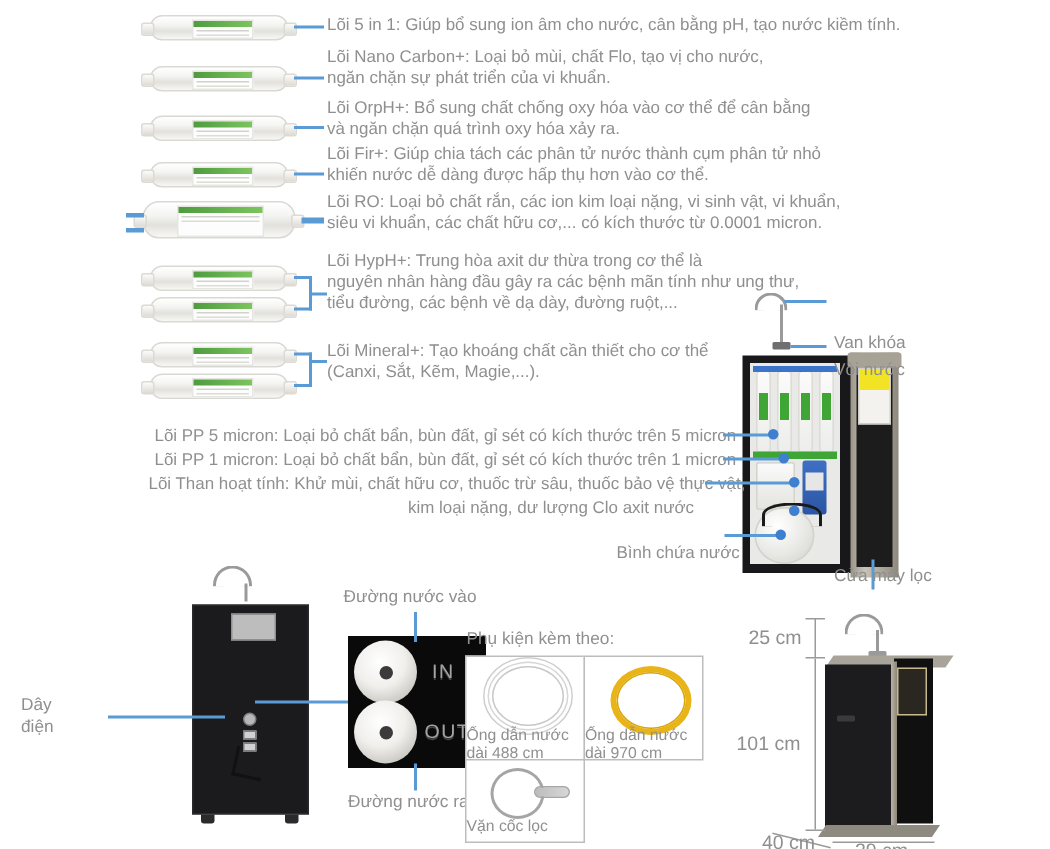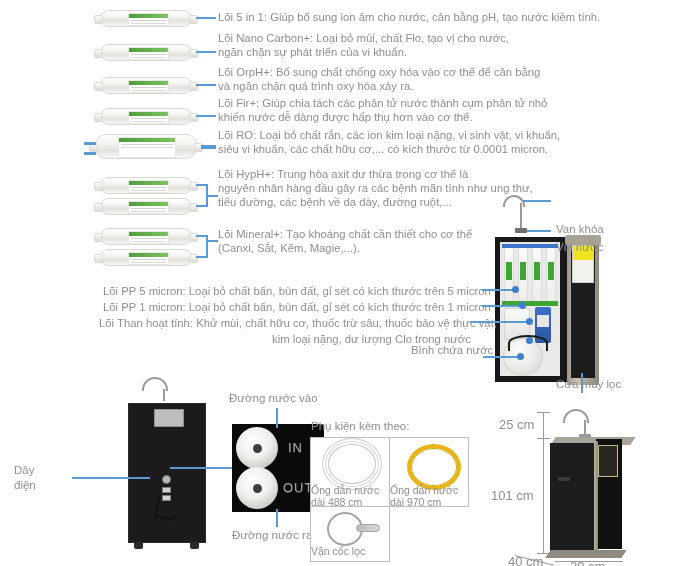--- a/index.html
+++ b/index.html
@@ -227,22 +227,22 @@
 </div>
 
 <div class="abs lbl" style="left:556px;top:193px;margin-top:48px;">Vòi nước</div>
 <div class="abs lbl" style="left:556px;top:223px;">Van khóa</div>
 <div class="abs lbl" style="left:556px;top:378px;">Cửa máy lọc</div>
 
 <div class="abs" style="left:0;top:280px;width:700px;height:90px;">
   <div class="abs txt" style="left:103px;top:4px;">Lõi PP 5 micron: Loại bỏ chất bẩn, bùn đất, gỉ sét có kích thước trên 5 micron</div>
   <div class="abs txt" style="left:103px;top:20px;">Lõi PP 1 micron: Loại bỏ chất bẩn, bùn đất, gỉ sét có kích thước trên 1 micron</div>
   <div class="abs txt" style="left:99px;top:36px;">Lõi Than hoạt tính: Khử mùi, chất hữu cơ, thuốc trừ sâu, thuốc bảo vệ thực vật,</div>
-  <div class="abs txt" style="left:272px;top:52px;">kim loại nặng, dư lượng Clo trong nước</div>
-  <div class="abs txt" style="left:411px;top:63px;">Bình chứa nước</div>
+  <div class="abs txt" style="left:272px;top:52px;">kim loại nặng, dư lượng Clo axit nước</div>
+  <div class="abs txt" style="left:411px;top:82px;">Bình chứa nước</div>
 
   <div class="hline" style="left:482px;top:9px;width:32px;"></div>
   <div class="hline" style="left:482px;top:25px;width:39px;"></div>
   <div class="hline" style="left:470px;top:41px;width:58px;"></div>
   <div class="hline" style="left:483px;top:76px;width:36px;"></div>
 
   <div class="dot" style="left:512px;top:6px;"></div>
   <div class="dot" style="left:519px;top:22px;"></div>
   <div class="dot" style="left:526px;top:38px;"></div>
   <div class="dot" style="left:517px;top:73px;"></div>

